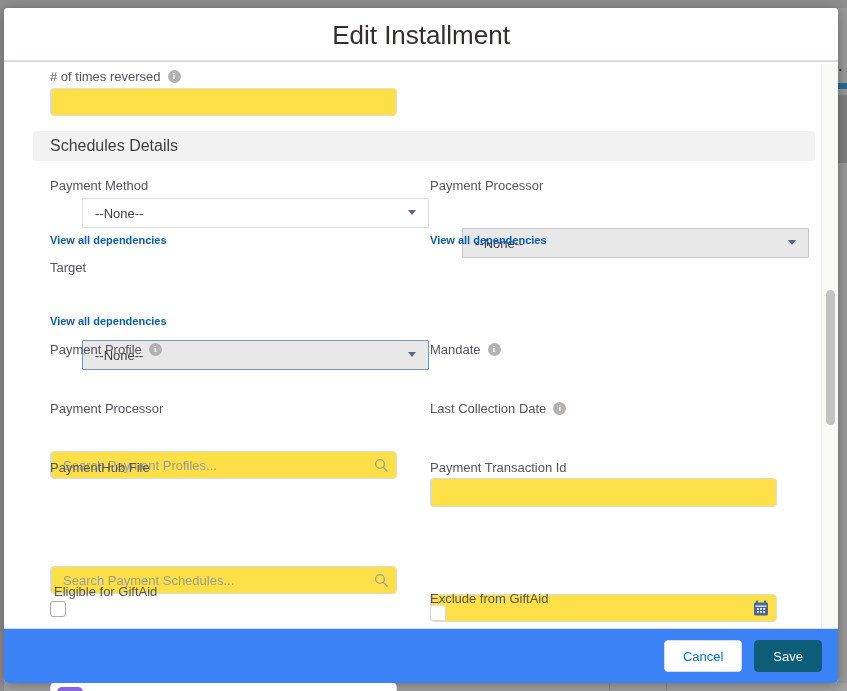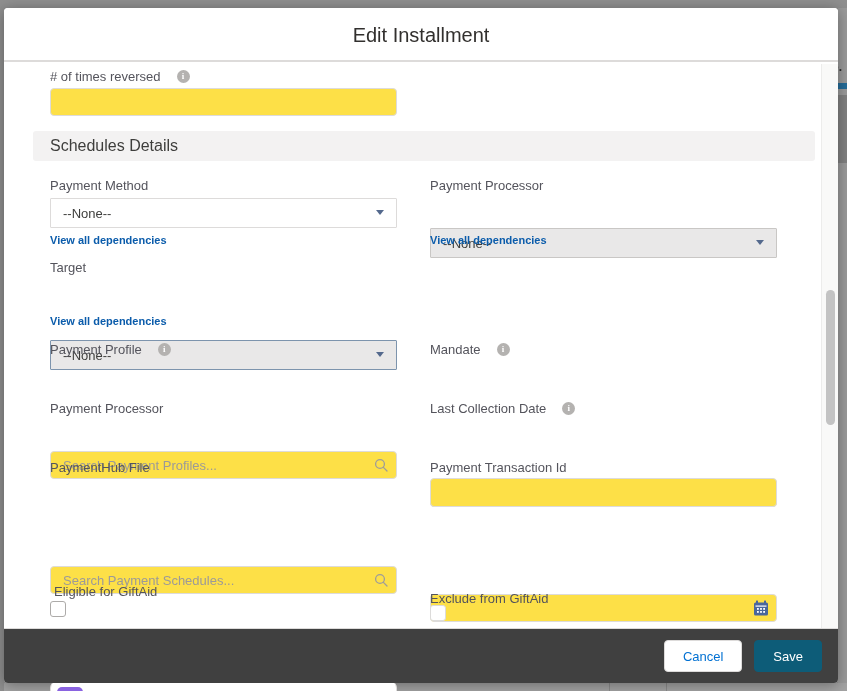--- a/index.html
+++ b/index.html
@@ -18,44 +18,44 @@
   .bd-bottom      { left:4px; top:683px; width:843px; height:8px; background:#a3a3a3; overflow:hidden; }
   .bd-cell        { position:absolute; left:186px; top:0; width:66px; height:8px; background:#224e63; }
   .bd-table-text  { position:absolute; left:254px; top:-7px; font-size:12px; color:#6f6f6f; white-space:nowrap; }
   .bd-vline       { position:absolute; top:0; width:1px; height:8px; background:#8b8b8b; }
 
   
   .modal { position:absolute; left:4px; top:8px; width:834px; height:675px; background:#fff;
            border-radius:4px; box-shadow:0 2px 14px rgba(0,0,0,.35); }
   .modal-header { position:absolute; left:0; top:0; width:100%; height:54px;
                   border-bottom:2px solid #dddbda; border-radius:4px 4px 0 0; background:#fff; }
-  .modal-title { text-align:center; line-height:54px; font-size:20px; font-weight:400; color:#32302e; }
-
-  .modal-footer { position:absolute; left:0; bottom:0; width:100%; height:55px; background:#404040;
+  .modal-title { text-align:center; line-height:54px; font-size:26px; font-weight:400; color:#32302e; }
+
+  .modal-footer { position:absolute; left:0; bottom:0; width:100%; height:55px; background:#3b82f6;
                   border-top:1px solid #dddbda; border-radius:0 0 4px 4px;
                   display:flex; align-items:center; justify-content:flex-end; gap:12px; padding-right:16px; }
   .btn { height:32px; padding:0 18px; border-radius:4px; font-size:13px; font-family:inherit;
          border:1px solid #dddbda; background:#fff; color:#0070d2; cursor:pointer; }
   .btn-brand { background:#0d5c78; border-color:#0d5c78; color:#fff; font-weight:400; }
 
   
   .abs { position:absolute; }
-  .fld-label { display:flex; align-items:center; gap:16px; font-size:13px; color:#54545c; height:15px; }
+  .fld-label { display:flex; align-items:center; gap:7px; font-size:13px; color:#54545c; height:15px; }
   .info-icon { width:13px; height:13px; border-radius:50%; background:#b4b2b0; color:#fff;
                font-size:9px; font-weight:700; line-height:13px; text-align:center;
                font-family:"Liberation Serif","DejaVu Serif",serif; display:inline-block; }
   .inp { width:347px; height:28px; border:1px solid #dddbda; border-radius:4px; background:#fde047;
          font-size:13px; color:#3e3e3c; padding:0 28px 0 12px; font-family:inherit; }
   .inp::placeholder { color:#9c9a98; opacity:1; }
   .inp-wrap { position:relative; width:347px; }
   .inp-icon { position:absolute; right:9px; top:50%; transform:translateY(-50%); display:flex; }
 
   .dropdown { position:relative; width:347px; height:30px; border:1px solid #dddbda; border-radius:1px;
               background:#fff; display:flex; align-items:center; padding:0 12px; font-size:13px;
-              color:#3e3e3c; cursor:pointer; }
+              color:#3e3e3c; cursor:pointer;margin-left:32px; }
   .dropdown.dd-gray { background:#e9e8e8; border-color:#c9c7c5; }
   .dropdown.dd-target { background:#e9e8e8; border-color:#7d94ad; }
   .caret { position:absolute; right:12px; top:50%; margin-top:-3px; width:0; height:0;
            border-left:4.5px solid transparent; border-right:4.5px solid transparent;
            border-top:5.5px solid #54698d; }
   .dep-link { font-size:11px; font-weight:600; color:#0b5cab; text-decoration:none; cursor:pointer; display:inline-block; }
 
   .section-bar { left:29px; width:782px; height:30px; background:#f3f2f2; border-radius:3px;
                  display:flex; align-items:center; padding-left:17px; font-size:16px; color:#3e3e3c; }
 

